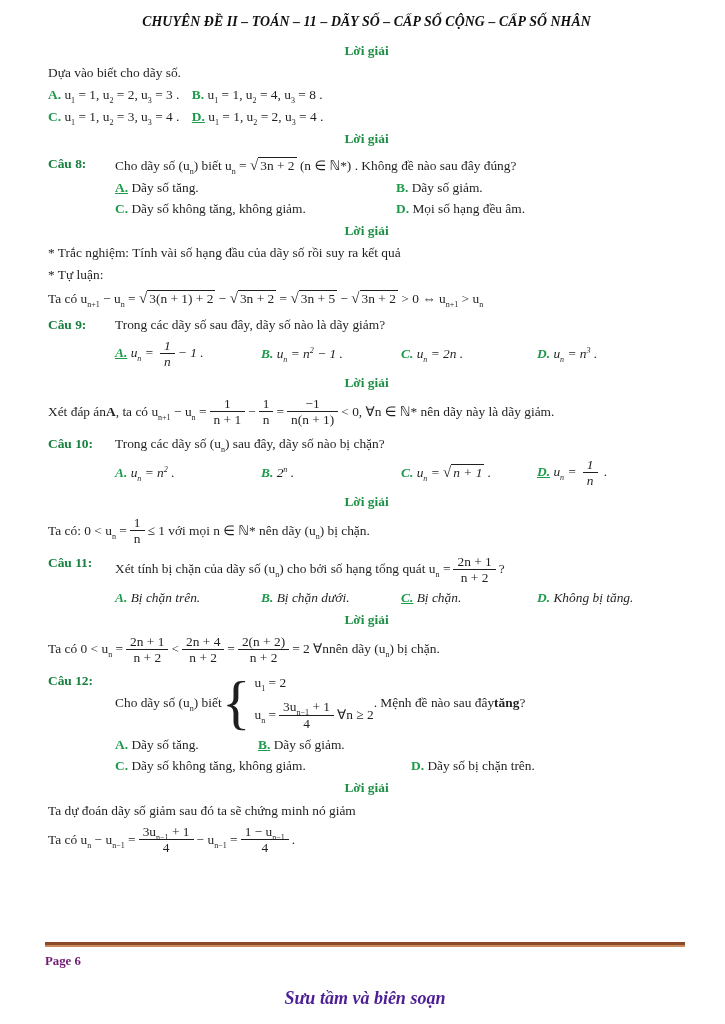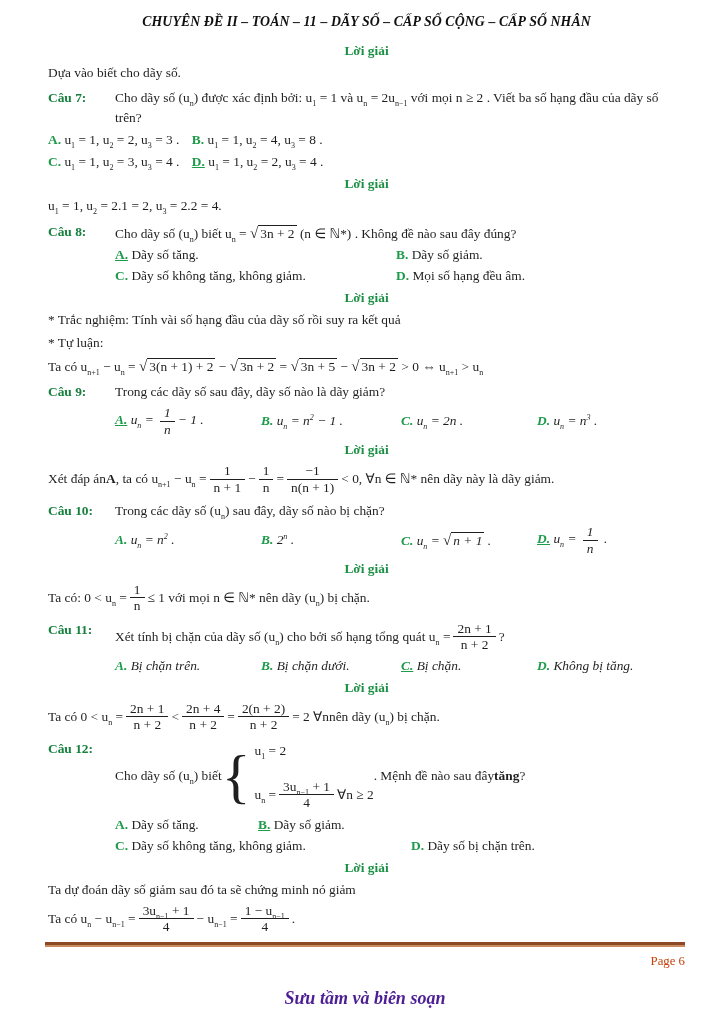--- a/index.html
+++ b/index.html
@@ -27,56 +27,51 @@
   .fr{ display:inline-flex; flex-direction:column; text-align:center;
        vertical-align:middle; line-height:1.15; margin:1px 3px; }
   .fr .nu{ border-bottom:1.3px solid #1f1f1f; padding:0 4px; }
   .fr .de{ padding:0 4px; }
   .sq{ white-space:nowrap; }
   .sq-r{ font-size:1.12em; }
   .sq-b{ border-top:1.3px solid #1f1f1f; padding:0 2px; }
   .cases{ display:inline-flex; align-items:center; vertical-align:middle; margin:2px 0;}
   .brace{ font-size:60px; line-height:0.85; font-weight:400; margin-right:4px;
           font-family:"Liberation Serif", serif; }
-  .case-col{ display:inline-flex; flex-direction:column; gap:17px; }
+  .case-col{ display:inline-flex; flex-direction:column; gap:5px; }
   .flexline{ display:flex; align-items:center; flex-wrap:wrap; }
   .bold{ font-weight:bold; }
   .footer{ position:absolute; left:45px; right:40px; top:942px; }
   .rule{ height:5px; background:linear-gradient(#8B4A25 0 58%, #fff 58% 66%, #C98C5E 66% 100%); }
-  .pagenum{ text-align:right; font-weight:normal; color:#c2410c; margin-top:5px; font-size:12.8px;}
+  .pagenum{ font-weight:bold; color:#701a75; margin-top:5px; font-size:12.8px;}
   .credit{ text-align:center; font-weight:bold; font-style:italic; color:#4c1d95; margin-top:14px; font-size:18px;}
 </style>
 </head>
 <body>
 
 <div class="page">
 
   <div class="hdr">CHUYÊN ĐỀ II – TOÁN – 11  – DÃY SỐ  –  CẤP SỐ CỘNG – CẤP SỐ NHÂN</div>
 
   <div class="center green-head">Lời giải</div>
   <div class="indent line">Dựa vào biết cho dãy số.</div>
 
-  <div class="qrow">
-    <div class="qlabel">Câu 7:</div>
-    <div>Cho dãy số (u<sub>n</sub>) được xác định bởi: u<sub>1</sub> = 1 và u<sub>n</sub> = 2u<sub>n−1</sub> với mọi n ≥ 2 . Viết ba số hạng đầu của dãy số trên?</div>
-  </div>
   <div class="indent line">
     <span class="optkey">A.</span>
     <span>u<sub>1</sub> = 1,  u<sub>2</sub> = 2,  u<sub>3</sub> = 3 .</span>
     <span class="optkey" style="margin-left:9px">B.</span>
     <span>u<sub>1</sub> = 1,  u<sub>2</sub> = 4,  u<sub>3</sub> = 8 .</span>
   </div>
   <div class="indent line">
     <span class="optkey">C.</span>
     <span>u<sub>1</sub> = 1,  u<sub>2</sub> = 3,  u<sub>3</sub> = 4 .</span>
     <span class="optkey u" style="margin-left:9px">D.</span>
     <span>u<sub>1</sub> = 1,  u<sub>2</sub> = 2,  u<sub>3</sub> = 4 .</span>
   </div>
   <div class="center green-head">Lời giải</div>
-  <div class="indent line">u<sub>1</sub> = 1,  u<sub>2</sub> = 2.1 = 2,  u<sub>3</sub> = 2.2 = 4.</div>
 
   <div class="qrow">
     <div class="qlabel">Câu 8:</div>
     <div>
       <span>Cho dãy số (u<sub>n</sub>) biết u<sub>n</sub> = </span><span class="sq"><span class="sq-r">√</span><span class="sq-b">3n + 2</span></span><span> (n ∈ ℕ*) . Không đề nào sau đây đúng?</span>
     </div>
   </div>
   <div class="opt2-q8">
     <div><span class="optkey u">A.</span> <span>Dãy số tăng.</span></div>
     <div><span class="optkey">B.</span> <span>Dãy số giảm.</span></div>

